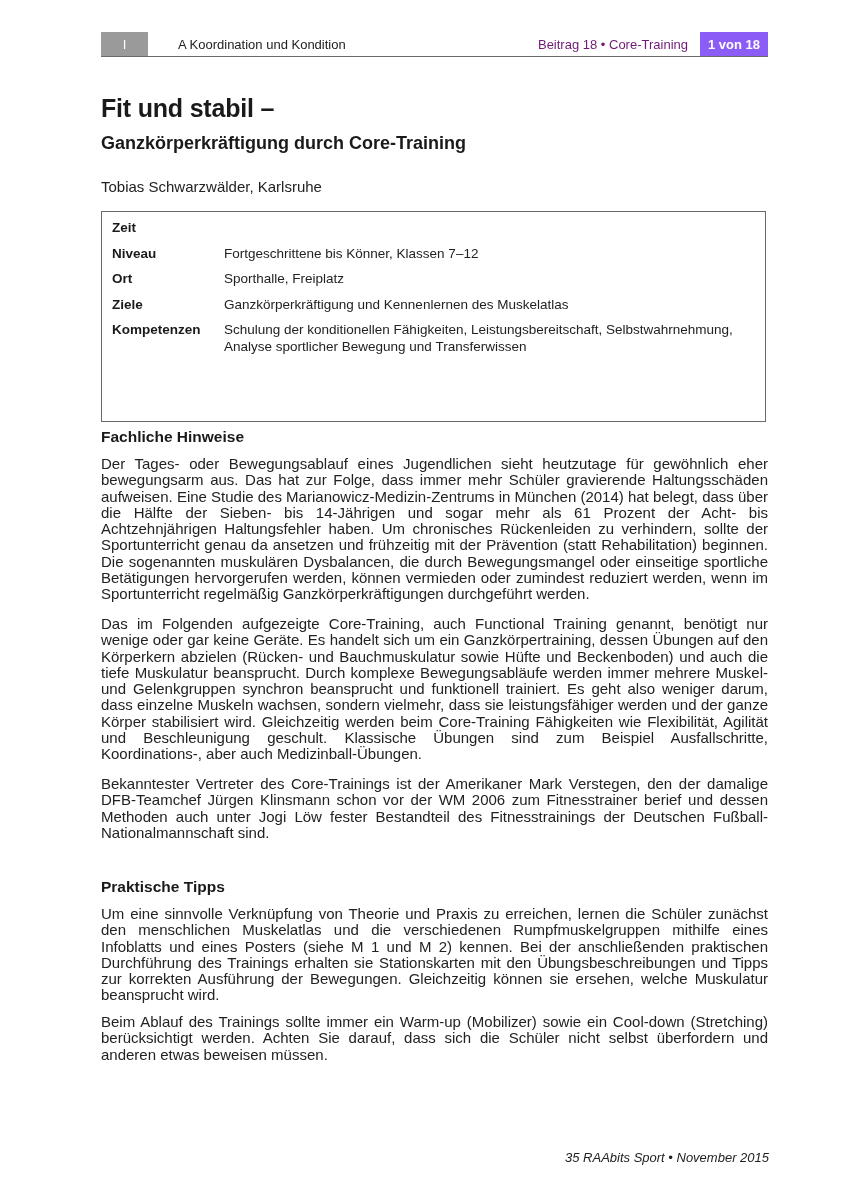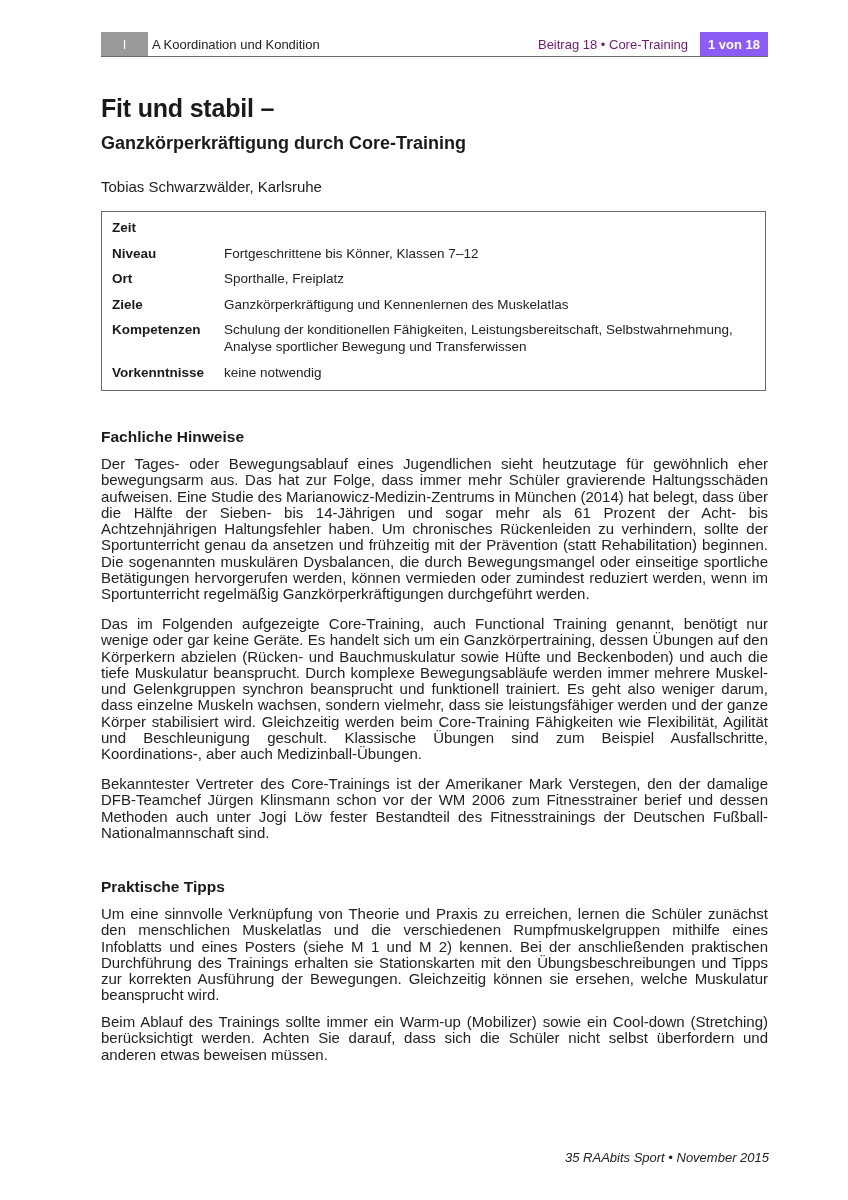--- a/index.html
+++ b/index.html
@@ -9,39 +9,39 @@
     }
     .header {
       position: absolute; left: 101px; top: 32px; width: 667px; height: 24px;
       border-bottom: 1px solid #6a6a6a; display: flex; align-items: stretch;
       font-size: 13px;
     }
     .hdr-section-num {
       width: 47px; background: #9a9a9a; color: #ffffff; display: flex;
       align-items: center; justify-content: center; font-size: 13px;
     }
-    .hdr-chapter { padding-left: 4px; display: flex; align-items: center; flex: 1; color: #222; }
+    .hdr-chapter { padding-left: 30px; display: flex; align-items: center; flex: 1; color: #222; }
     .hdr-article { display: flex; align-items: center; padding-right: 12px; color: #701a75; }
     .hdr-page {
       width: 68px; background: #8b5cf6; color: #ffffff; display: flex;
       align-items: center; justify-content: center; font-weight: bold; font-size: 13px;
     }
     .title {
       position: absolute; left: 101px; top: 94px; font-size: 25px; font-weight: bold;
       color: #1a1a1a; margin: 0; letter-spacing: -0.2px;
     }
     .subtitle {
       position: absolute; left: 101px; top: 133px; font-size: 18px; font-weight: bold;
       color: #1a1a1a; margin: 0;
     }
     .author {
       position: absolute; left: 101px; top: 178px; font-size: 15px; color: #222;
     }
     .info-box {
-      position: absolute; left: 101px; top: 211px; width: 665px; height: 180px;
+      position: absolute; left: 101px; top: 211px; width: 665px; height: 211px;
       border: 1px solid #6a6a6a; box-sizing: border-box; padding: 7px 0 0 10px;
     }
     .info-row { display: flex; font-size: 13.5px; line-height: 17px; margin-bottom: 8.5px; }
     .info-label { width: 112px; font-weight: bold; flex-shrink: 0; color: #1a1a1a; }
     .info-value { flex: 1; padding-right: 30px; color: #222; }
     .section-heading {
       position: absolute; left: 101px; font-size: 15.5px; font-weight: bold; color: #1a1a1a; margin: 0;
     }
     .body-text {
       position: absolute; left: 101px; width: 667px; font-size: 15px; line-height: 16.3px;
@@ -78,24 +78,20 @@
     <span class="info-value">Sporthalle, Freiplatz</span>
   </div>
   <div class="info-row">
     <span class="info-label">Ziele</span>
     <span class="info-value">Ganzkörperkräftigung und Kennenlernen des Muskelatlas</span>
   </div>
   <div class="info-row">
     <span class="info-label">Kompetenzen</span>
     <span class="info-value">Schulung der konditionellen Fähigkeiten, Leistungsbereitschaft, Selbstwahrnehmung, Analyse sportlicher Bewegung und Transferwissen</span>
   </div>
-  <div class="info-row">
-    <span class="info-label">Vorkenntnisse</span>
-    <span class="info-value">keine notwendig</span>
-  </div>
 </div>
 
 <h3 class="section-heading" style="top: 428px;">Fachliche Hinweise</h3>
 <p class="body-text" style="top: 456px;">Der Tages- oder Bewegungsablauf eines Jugendlichen sieht heutzutage für gewöhnlich eher bewegungsarm aus. Das hat zur Folge, dass immer mehr Schüler gravierende Haltungsschäden aufweisen. Eine Studie des Marianowicz-Medizin-Zentrums in München (2014) hat belegt, dass über die Hälfte der Sieben- bis 14-Jährigen und sogar mehr als 61 Prozent der Acht- bis Achtzehnjährigen Haltungsfehler haben. Um chronisches Rückenleiden zu verhindern, sollte der Sportunterricht genau da ansetzen und frühzeitig mit der Prävention (statt Rehabilitation) beginnen. Die sogenannten muskulären Dysbalancen, die durch Bewegungsmangel oder einseitige sportliche Betätigungen hervorgerufen werden, können vermieden oder zumindest reduziert werden, wenn im Sportunterricht regelmäßig Ganzkörperkräftigungen durchgeführt werden.</p>
 <p class="body-text" style="top: 616px;">Das im Folgenden aufgezeigte Core-Training, auch Functional Training genannt, benötigt nur wenige oder gar keine Geräte. Es handelt sich um ein Ganzkörpertraining, dessen Übungen auf den Körperkern abzielen (Rücken- und Bauchmuskulatur sowie Hüfte und Beckenboden) und auch die tiefe Muskulatur beansprucht. Durch komplexe Bewegungsabläufe werden immer mehrere Muskel- und Gelenkgruppen synchron beansprucht und funktionell trainiert. Es geht also weniger darum, dass einzelne Muskeln wachsen, sondern vielmehr, dass sie leistungsfähiger werden und der ganze Körper stabilisiert wird. Gleichzeitig werden beim Core-Training Fähigkeiten wie Flexibilität, Agilität und Beschleunigung geschult. Klassische Übungen sind zum Beispiel Ausfallschritte, Koordinations-, aber auch Medizinball-Übungen.</p>
 <p class="body-text" style="top: 776px;">Bekanntester Vertreter des Core-Trainings ist der Amerikaner Mark Verstegen, den der damalige DFB-Teamchef Jürgen Klinsmann schon vor der WM 2006 zum Fitnesstrainer berief und dessen Methoden auch unter Jogi Löw fester Bestandteil des Fitnesstrainings der Deutschen Fußball-Nationalmannschaft sind.</p>
 
 <h3 class="section-heading" style="top: 878px;">Praktische Tipps</h3>
 <p class="body-text" style="top: 906px;">Um eine sinnvolle Verknüpfung von Theorie und Praxis zu erreichen, lernen die Schüler zunächst den menschlichen Muskelatlas und die verschiedenen Rumpfmuskelgruppen mithilfe eines Infoblatts und eines Posters (siehe M 1 und M 2) kennen. Bei der anschließenden praktischen Durchführung des Trainings erhalten sie Stationskarten mit den Übungsbeschreibungen und Tipps zur korrekten Ausführung der Bewegungen. Gleichzeitig können sie ersehen, welche Muskulatur beansprucht wird.</p>
 <p class="body-text" style="top: 1014px;">Beim Ablauf des Trainings sollte immer ein Warm-up (Mobilizer) sowie ein Cool-down (Stretching) berücksichtigt werden. Achten Sie darauf, dass sich die Schüler nicht selbst überfordern und anderen etwas beweisen müssen.</p>

